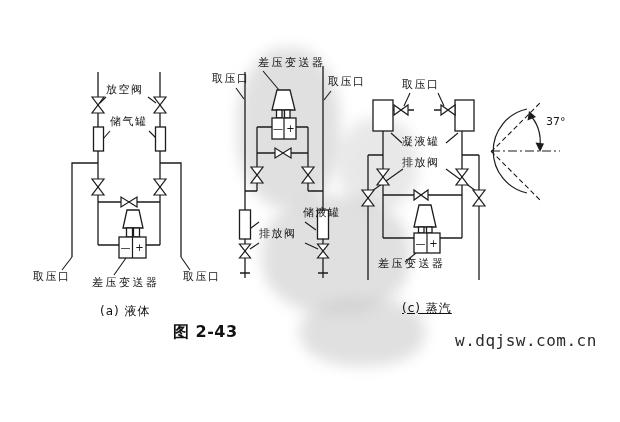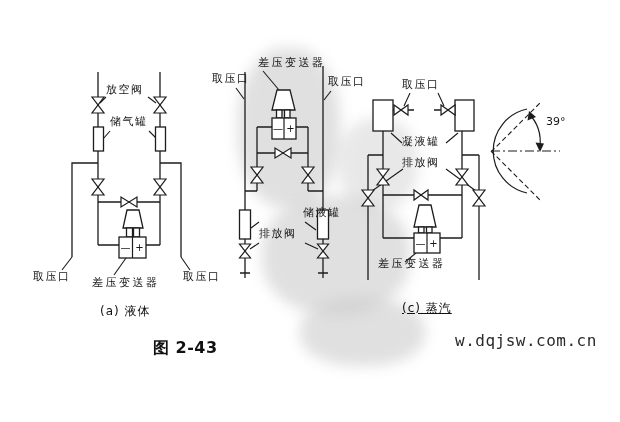--- a/index.html
+++ b/index.html
@@ -14,21 +14,21 @@
   .valve{fill:#ffffff;stroke:#1c1c1c;stroke-width:1.2;stroke-linejoin:miter;}
   .tx{fill:#ffffff;stroke:#1c1c1c;stroke-width:1.3;}
   .txline{fill:none;stroke:#1c1c1c;stroke-width:1.2;}
   .dashdot{fill:none;stroke:#1c1c1c;stroke-width:1.2;stroke-dasharray:9 3 2 3;}
   .dashed{fill:none;stroke:#1c1c1c;stroke-width:1.1;stroke-dasharray:5 3;}
   .arrowhead{fill:#1c1c1c;stroke:none;}
   .port{font-family:"DejaVu Sans",sans-serif;font-size:10px;fill:#161616;text-anchor:middle;}
   .lbl{position:absolute;font-size:11px;line-height:1.15;letter-spacing:1.5px;white-space:nowrap;color:#161616;}
   .lbl-wide{letter-spacing:2.5px;}
   .cap{position:absolute;font-size:12px;letter-spacing:1px;white-space:nowrap;color:#111;}
-  .figcap{position:absolute;top:338px;font-size:16px;font-weight:bold;letter-spacing:0.5px;white-space:nowrap;color:#111;}
+  .figcap{position:absolute;top:322px;font-size:16px;font-weight:bold;letter-spacing:0.5px;white-space:nowrap;color:#111;margin-left:20px;}
   .wmurl{position:absolute;left:455px;top:331px;font-size:16px;font-family:"DejaVu Sans Mono",monospace;
          letter-spacing:0.5px;word-spacing:3px;color:#2a2a2a;white-space:nowrap;}
   .wm{position:absolute;background:#c7c7c7;opacity:0.55;filter:blur(7px);border-radius:45%;}
   .wm1{left:238px;top:48px;width:102px;height:160px;}
   .wm2{left:262px;top:196px;width:148px;height:118px;}
   .wm3{left:300px;top:298px;width:125px;height:68px;}
   .wm4{left:338px;top:118px;width:80px;height:92px;opacity:0.4;}
 </style>
 </head>
 <body>
@@ -127,19 +127,19 @@
   <div class="lbl lbl-wide" style="left:258px;top:57px;">差压变送器</div>
   <div class="lbl" style="left:212px;top:73px;">取压口</div>
   <div class="lbl" style="left:328px;top:76px;">取压口</div>
   <div class="lbl" style="left:259px;top:207px;margin-left:44px;">储液罐</div>
   <div class="lbl" style="left:259px;top:228px;">排放阀</div>
 
   <div class="lbl" style="left:402px;top:79px;">取压口</div>
   <div class="lbl" style="left:402px;top:136px;">凝液罐</div>
   <div class="lbl" style="left:402px;top:157px;">排放阀</div>
   <div class="lbl lbl-wide" style="left:378px;top:258px;">差压变送器</div>
-  <div class="lbl" style="left:546px;top:116px;letter-spacing:0;">39°</div>
+  <div class="lbl" style="left:546px;top:116px;letter-spacing:0;">37°</div>
   <div class="cap" style="left:402px;top:300px;text-decoration:underline;">(c) 蒸汽</div>
 
   <div class="figcap" style="left:153px;">图 2-43</div>
   <div class="wmurl">w.dqjsw.com.cn</div>
 
 </div>
 
 </body></html>

